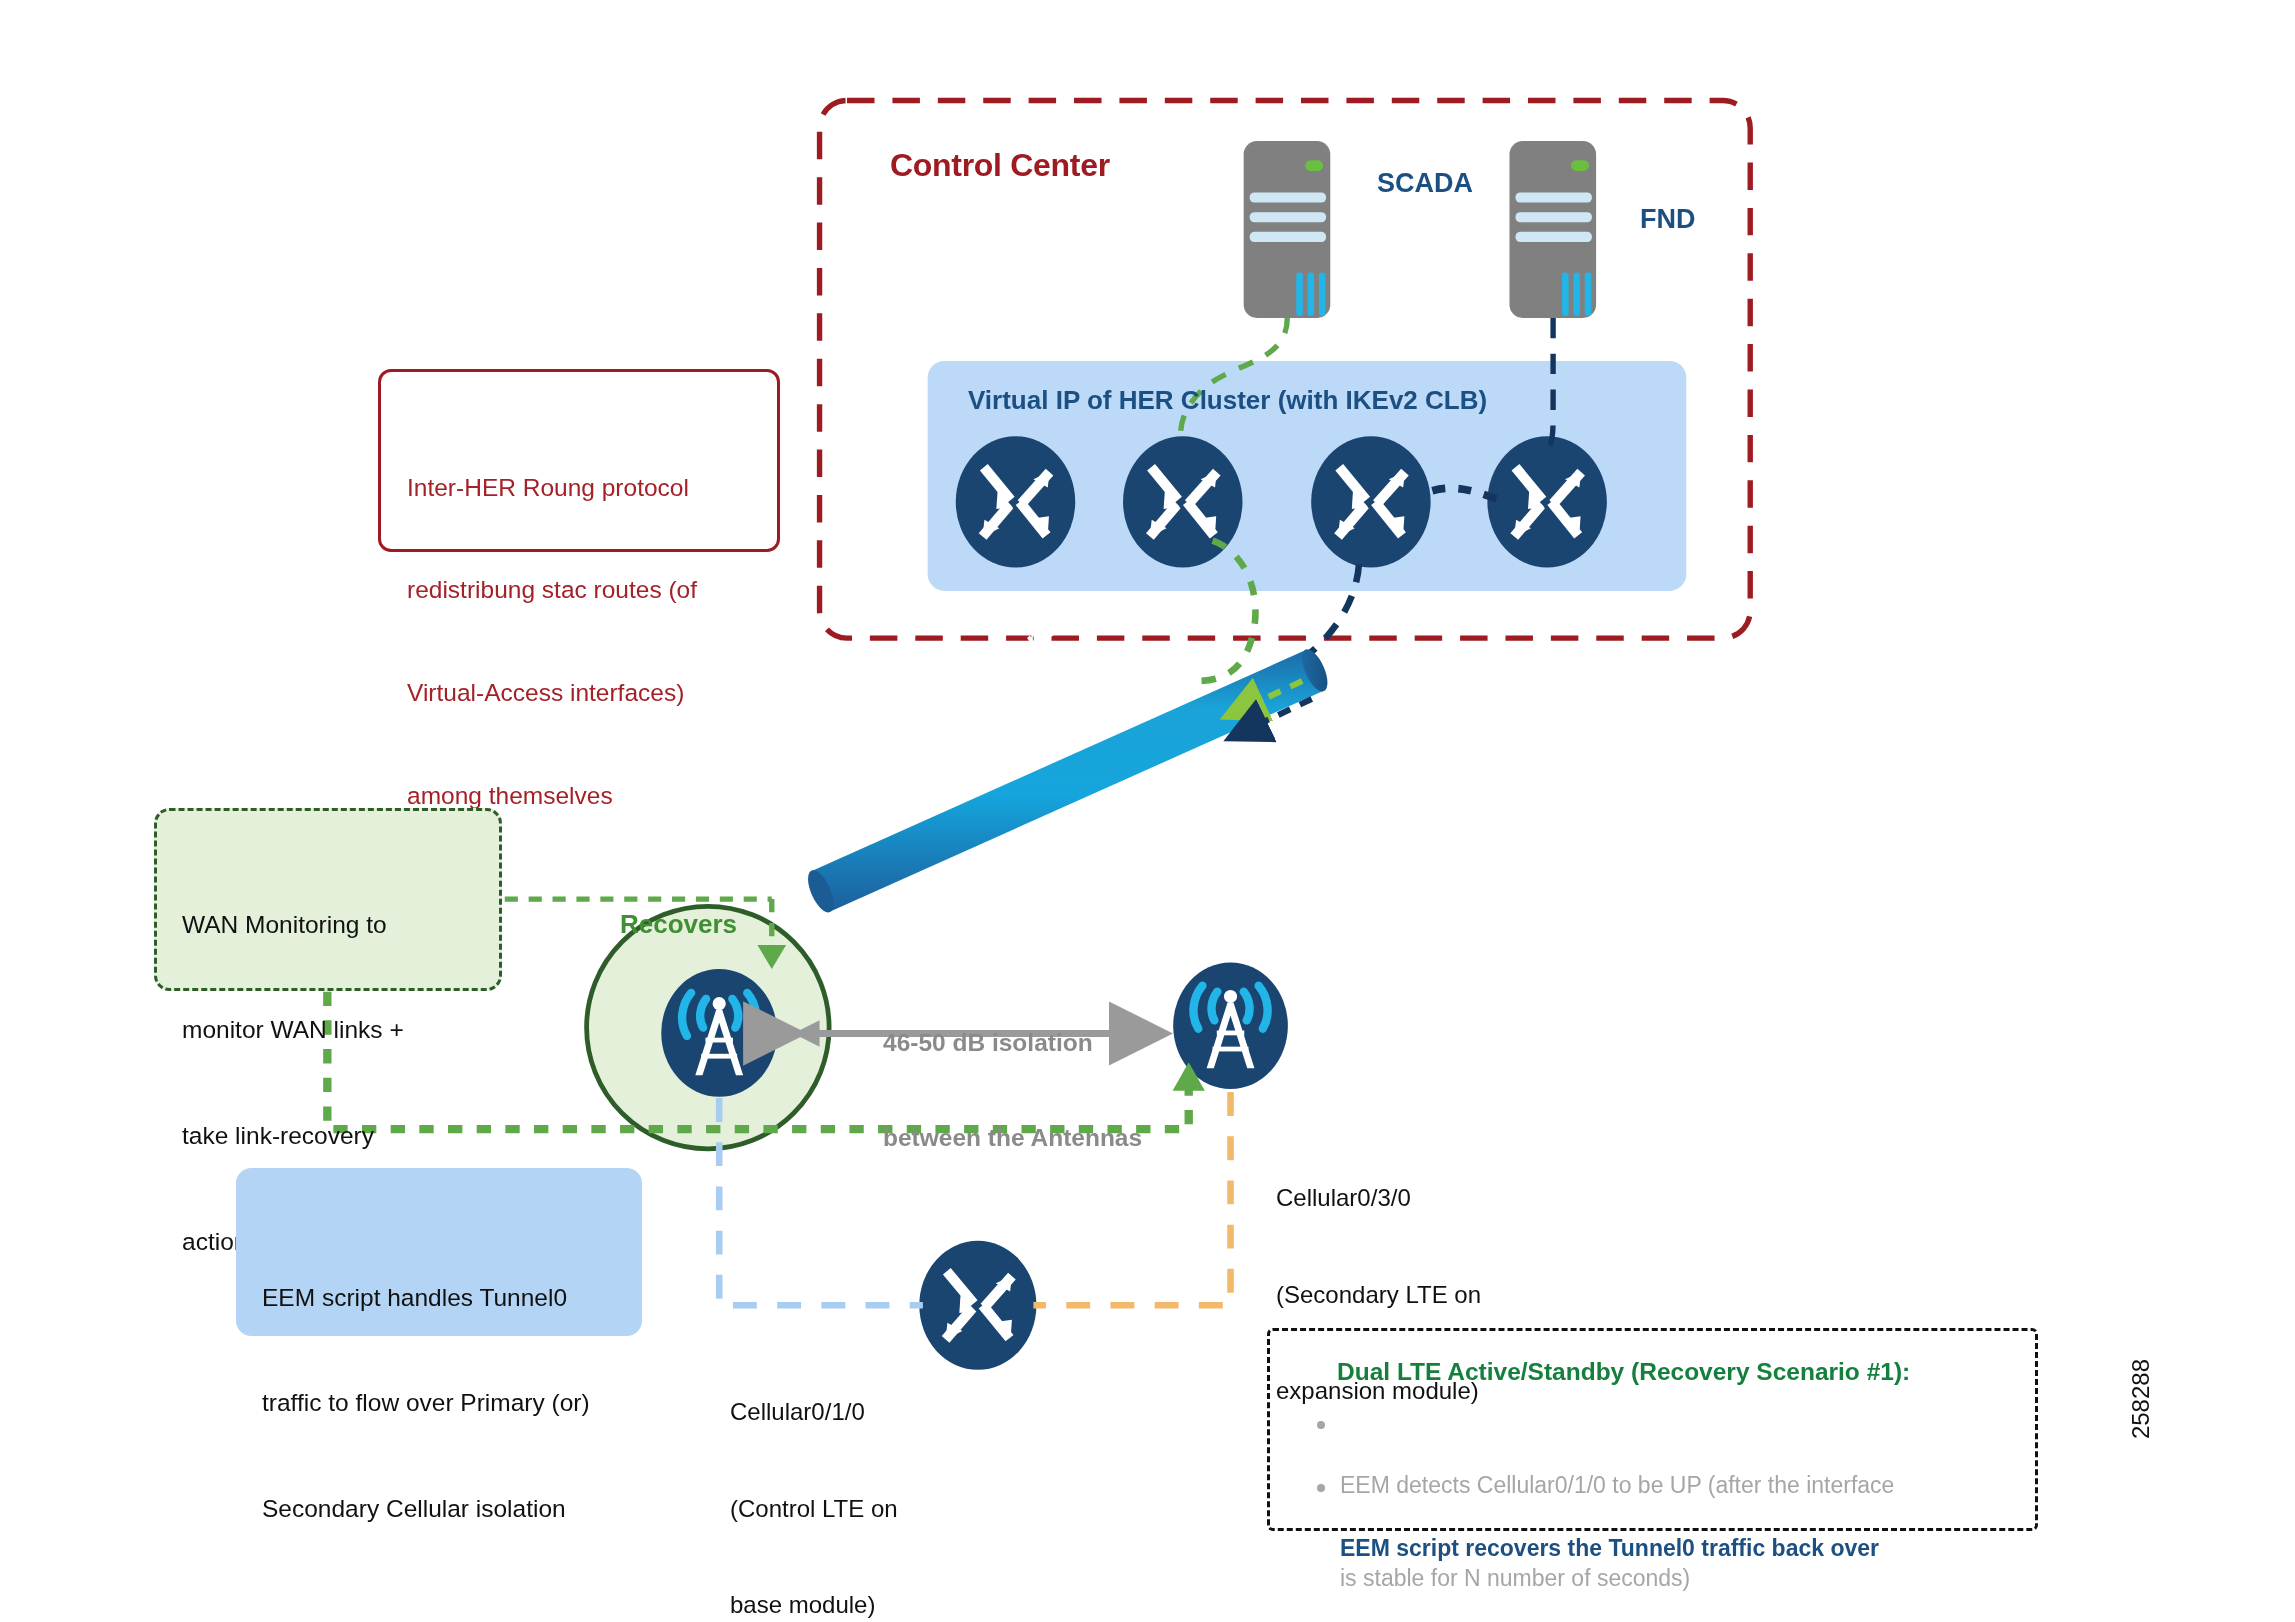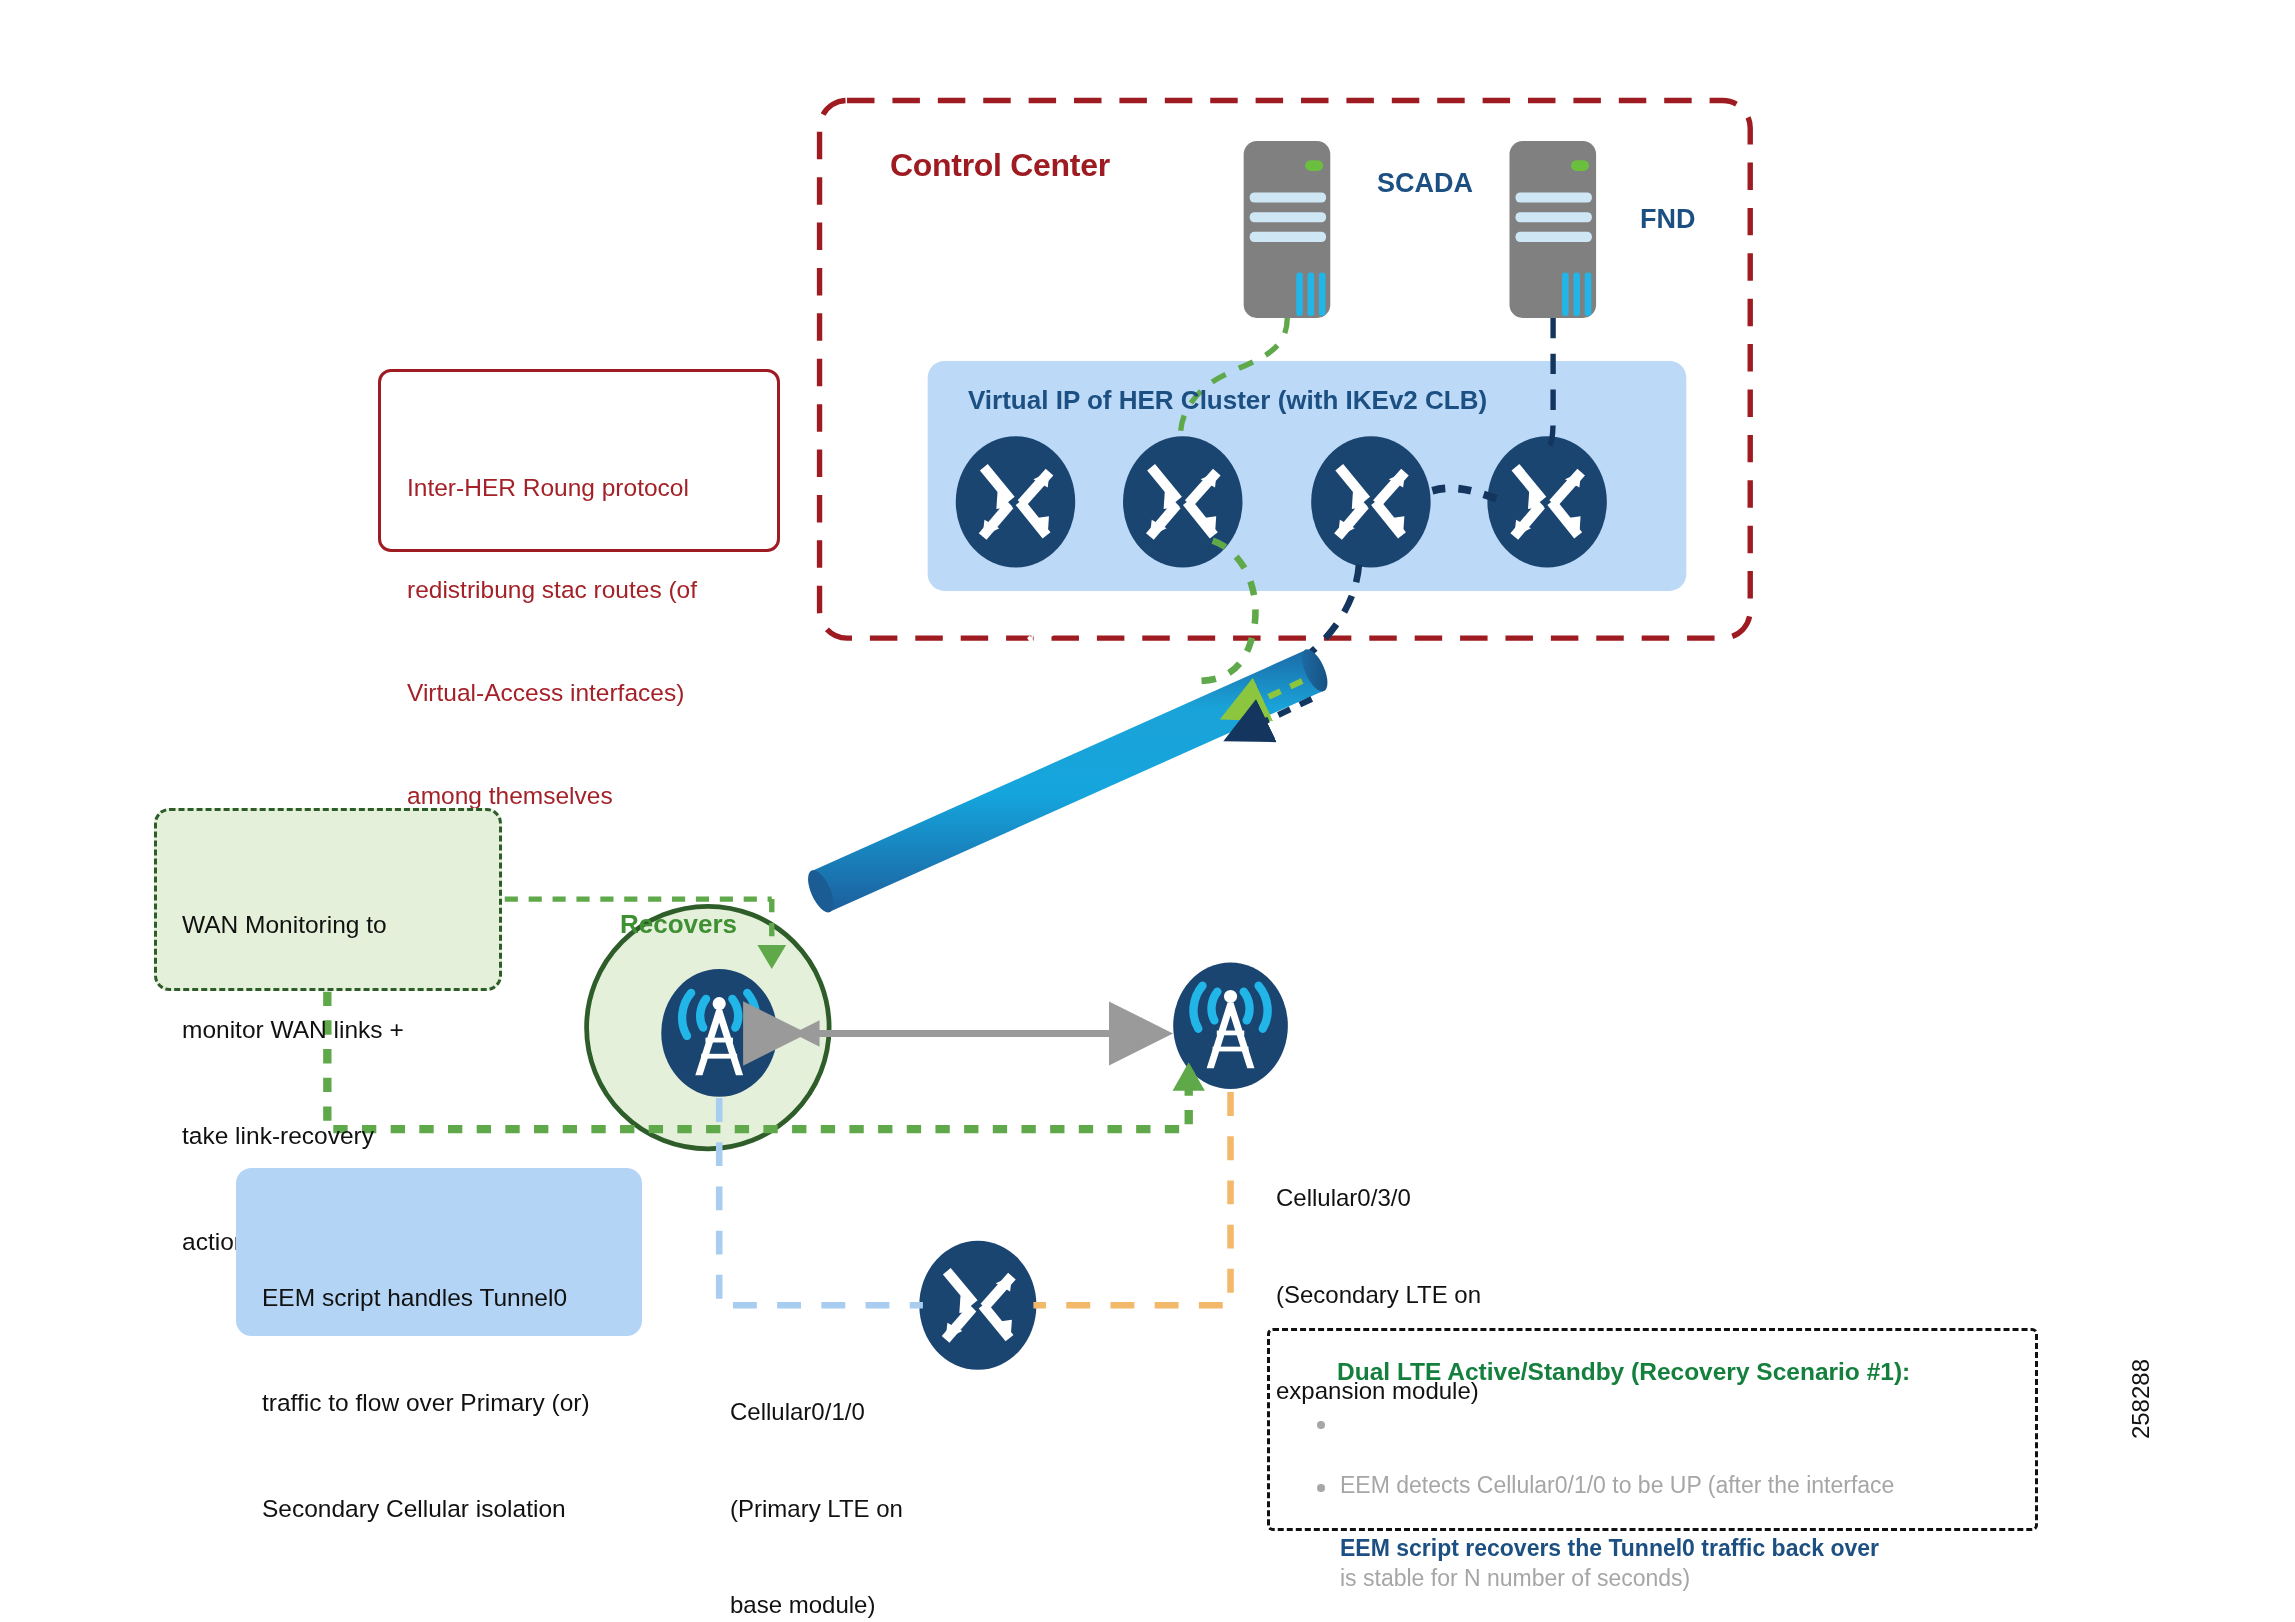--- a/index.html
+++ b/index.html
@@ -307,30 +307,34 @@
     <div>is stable for N number of seconds)</div>
   </div>
   <div class="bullet" style="left:1317px;top:1484px;"></div>
   <div class="txt bb-b2">
     <div>EEM script recovers the Tunnel0 traffic back over</div>
     
   </div>
 
   <div class="txt recovers">Recovers</div>
 
+  <div class="txt iso-label">
+    <div>46-50 dB isolation</div>
+    <div>between the Antennas</div>
+  </div>
 
   <div class="txt cell030">
     <div>Cellular0/3/0</div>
     <div>(Secondary LTE on</div>
     <div>expansion module)</div>
   </div>
 
   <div class="txt cell010">
     <div>Cellular0/1/0</div>
-    <div>(Primary LTE on</div>
+    <div>(Control LTE on</div>
     <div>base module)</div>
   </div>
 
   <div class="tunnel-label">FlexVPN Tunnel0</div>
 
   <div class="figid">258288</div>
 
 </div>
 
 

